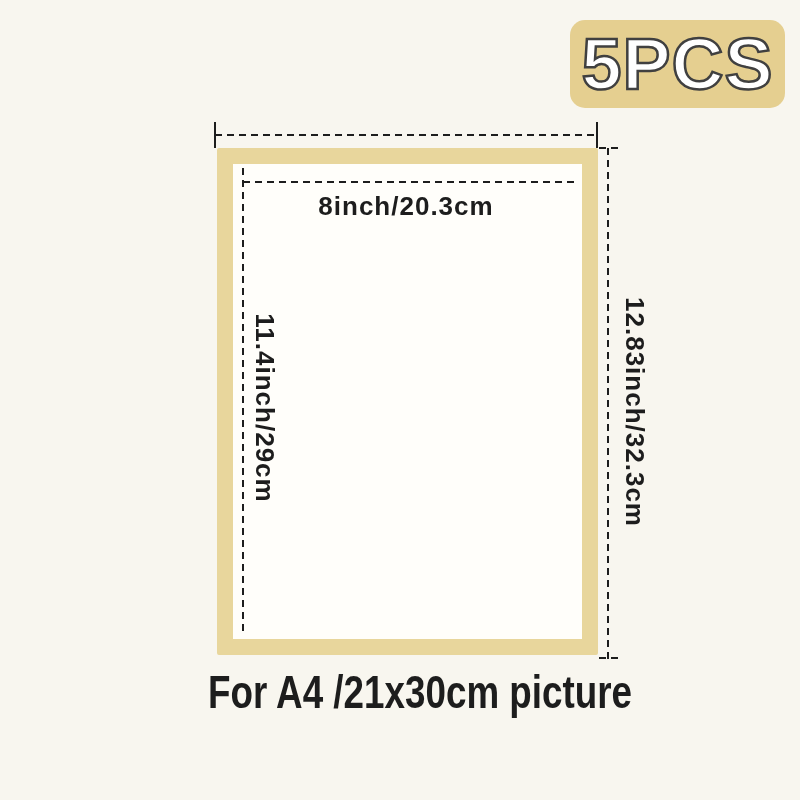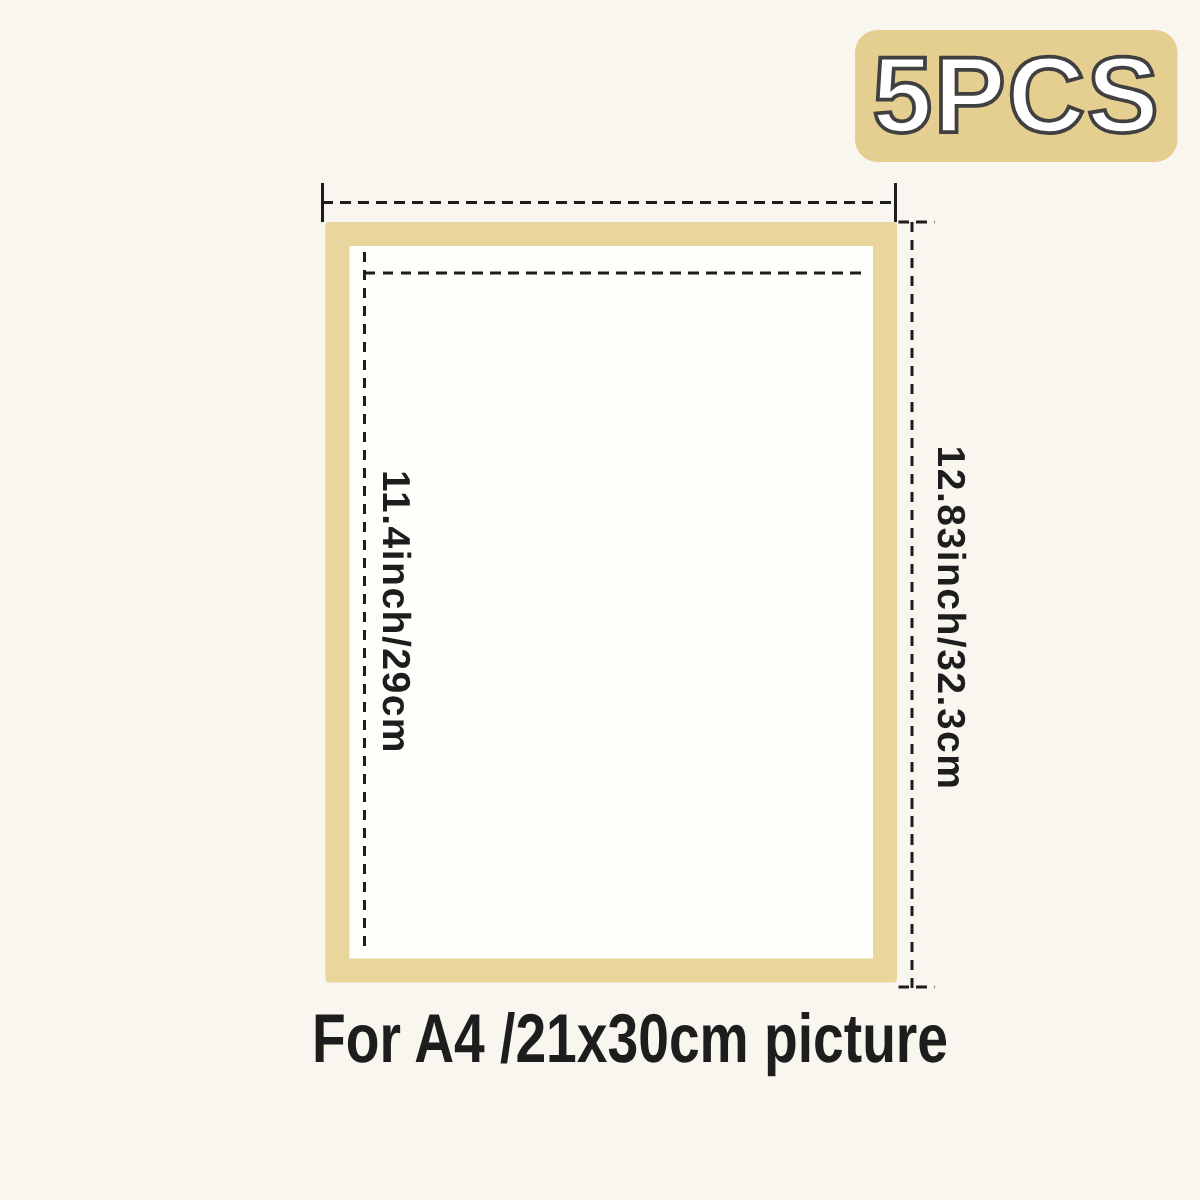--- a/index.html
+++ b/index.html
@@ -86,20 +86,21 @@
 
   <div class="dash-h" style="left:215px; top:134px; width:382px;"></div>
   <div class="tick-v" style="left:214px; top:122px;"></div>
   <div class="tick-v" style="left:596px; top:122px;"></div>
 
   <div class="frame"></div>
 
   <div class="dash-v" style="left:242px; top:168px; height:465px;"></div>
   <div class="dash-h" style="left:243px; top:181px; width:335px;"></div>
 
+  <div class="dim-label" style="left:406px; top:206px;">8inch/20.3cm</div>
 
   <div class="dim-label vertical" style="left:264px; top:408px;">11.4inch/29cm</div>
 
   <div class="dash-v" style="left:607px; top:148px; height:511px;"></div>
   <div class="dash-h" style="left:599px; top:147px; width:24px;"></div>
   <div class="dash-h" style="left:599px; top:657px; width:24px;"></div>
   <div class="dim-label vertical" style="left:634px; top:412px;">12.83inch/32.3cm</div>
 
   <div class="caption">For A4 /21x30cm picture</div>
 

